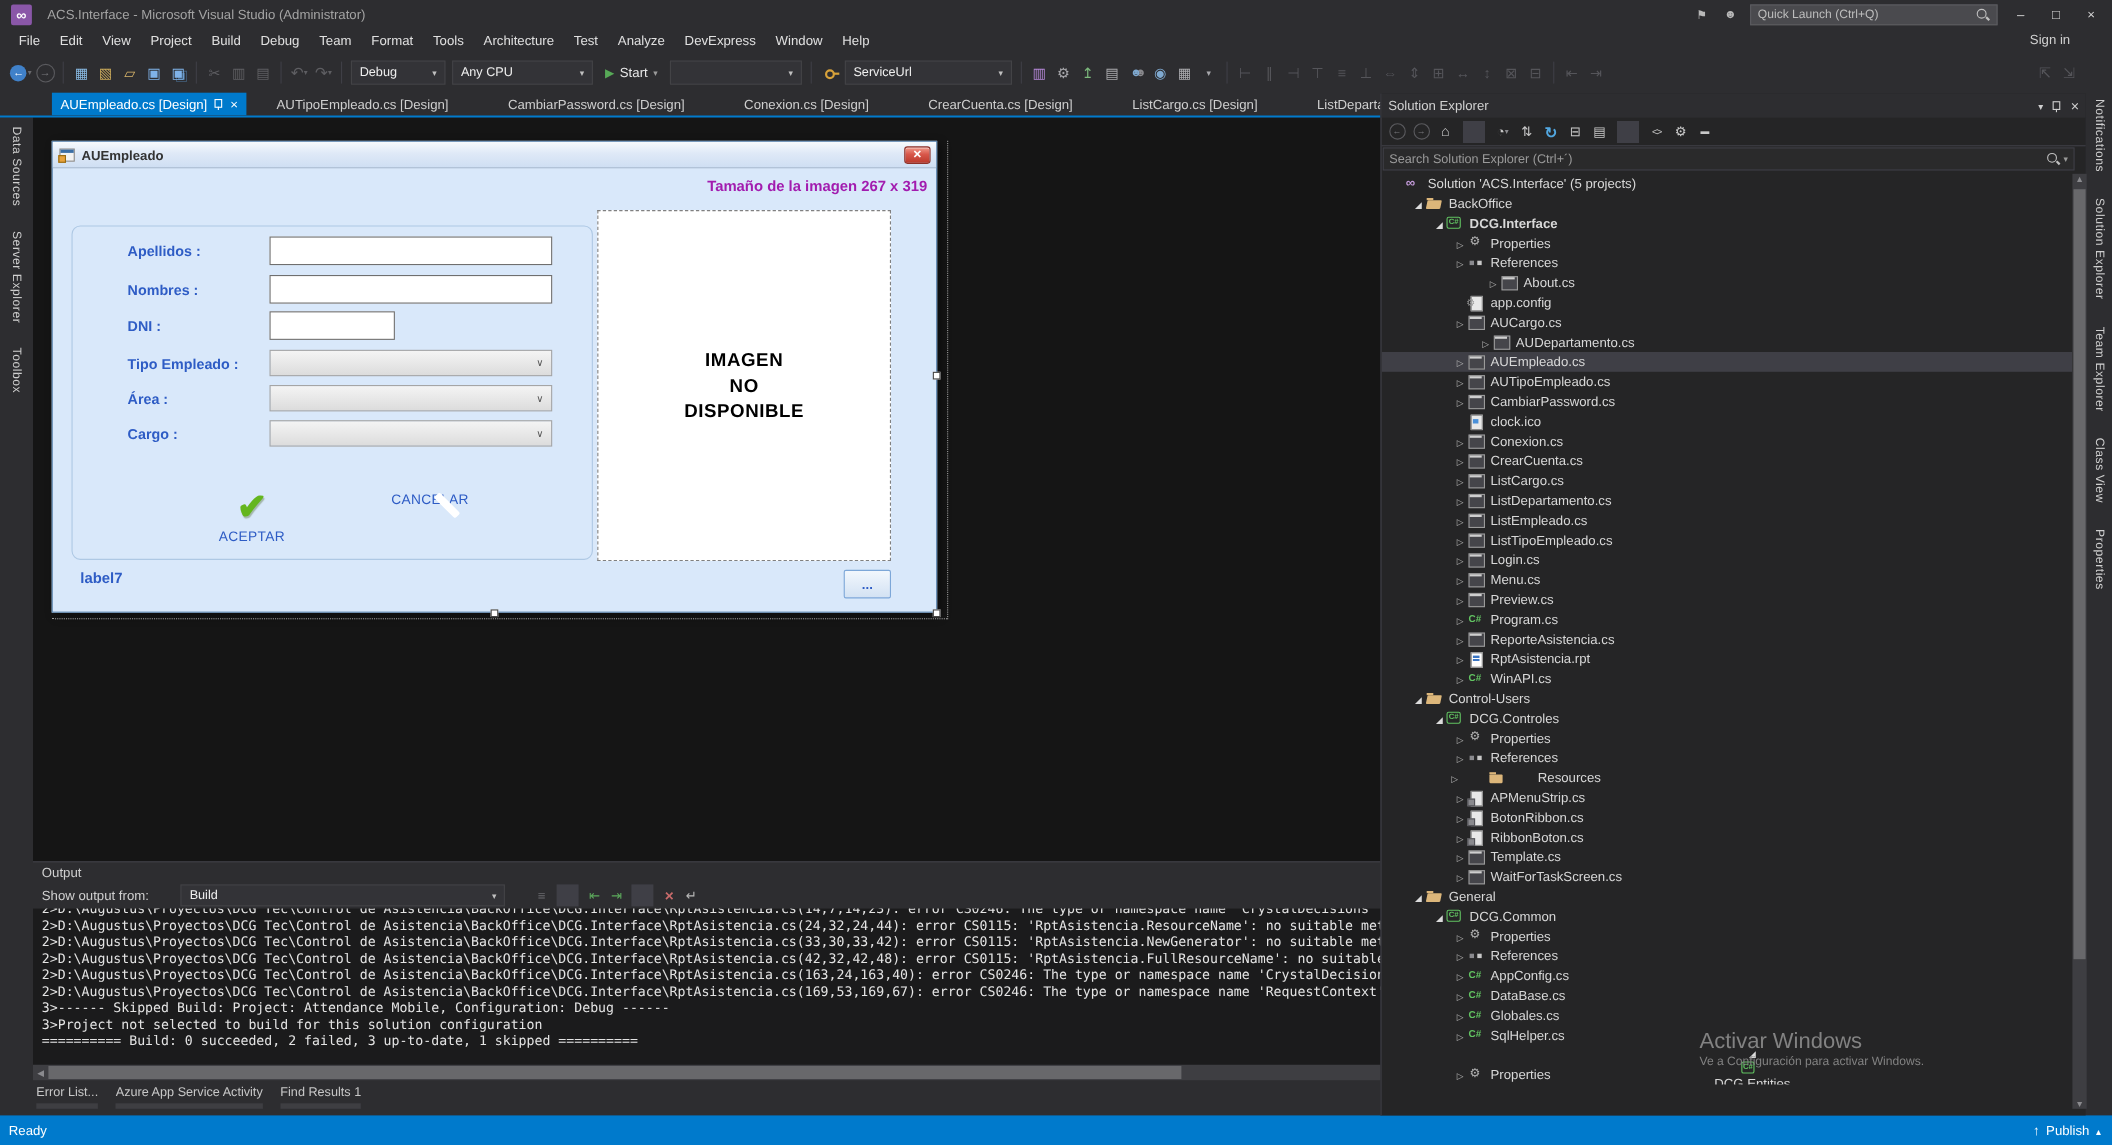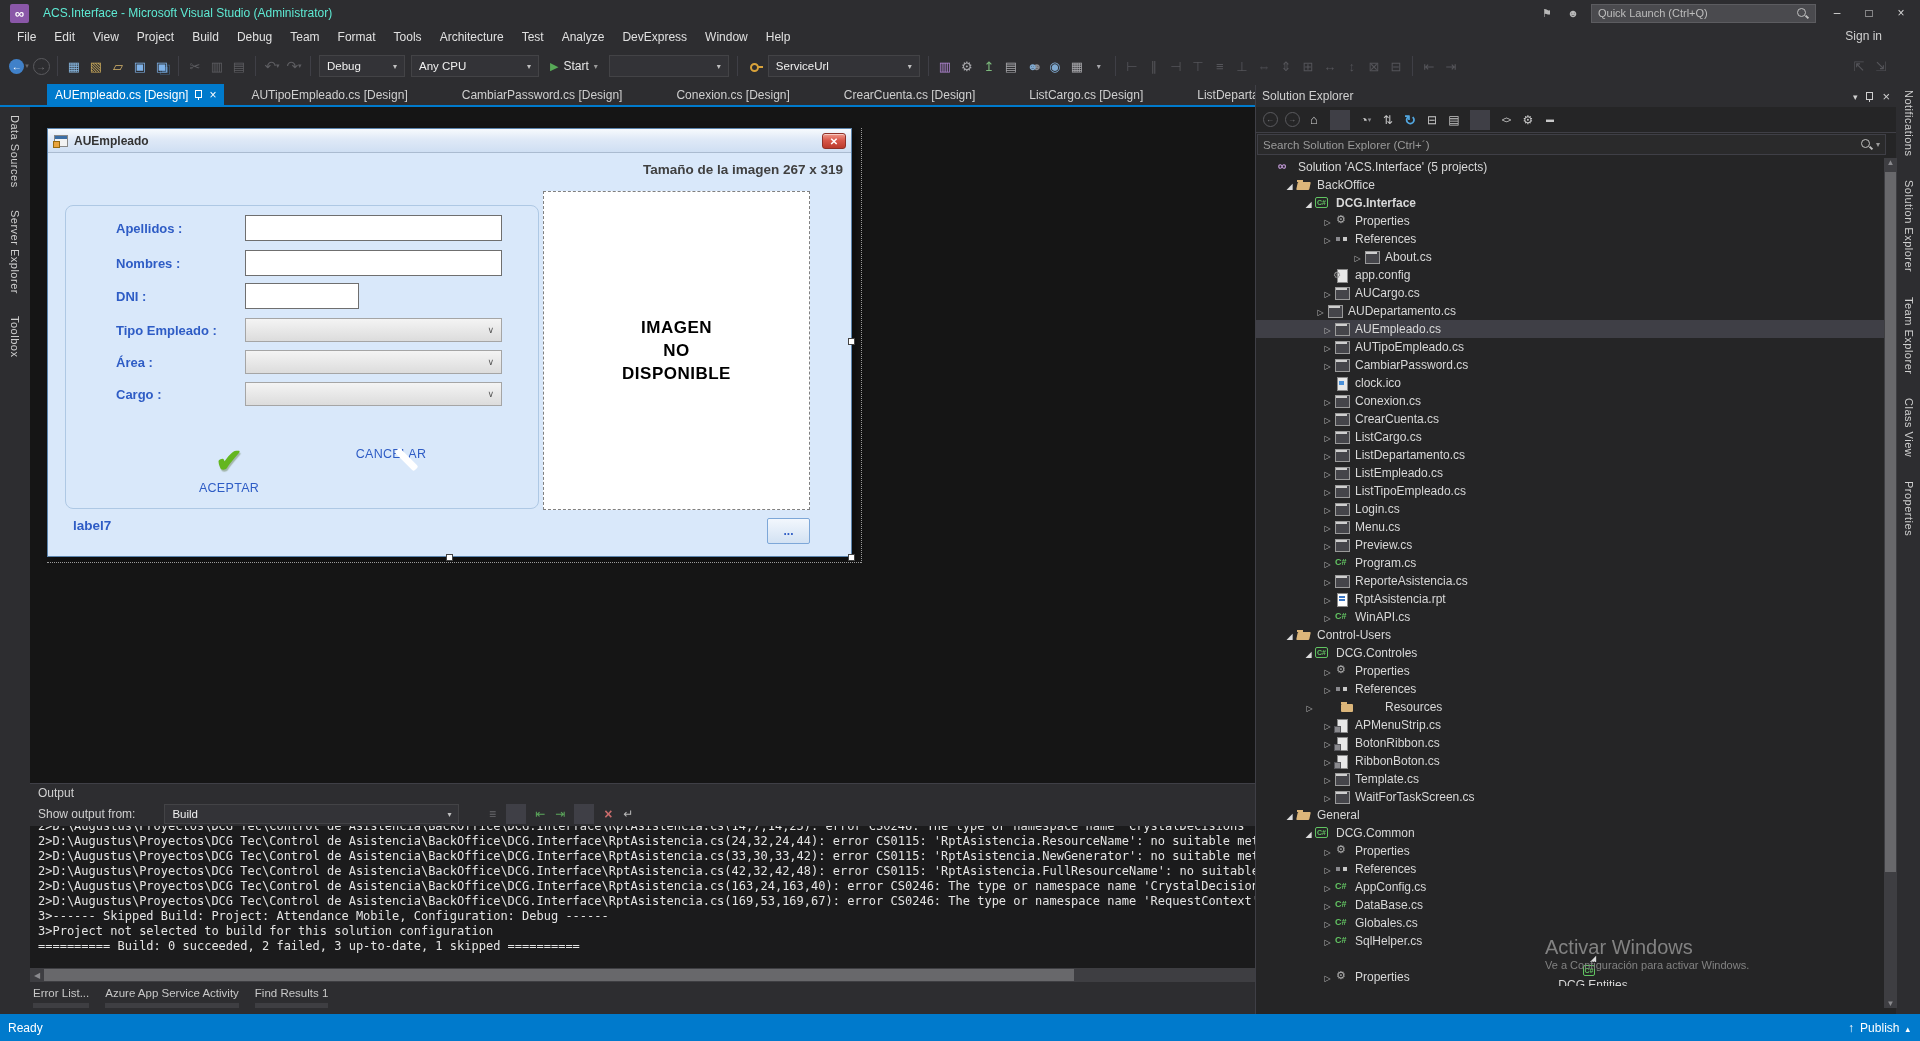--- a/index.html
+++ b/index.html
@@ -3,21 +3,21 @@
 <meta charset="utf-8">
 <style>
   *{box-sizing:border-box;margin:0;padding:0}
   html,body{width:1920px;height:1041px;overflow:hidden}
   body{position:relative;background:#2d2d30;font-family:"Liberation Sans",sans-serif;color:#cccccc;font-size:12px}
 
   
   .titlebar{position:absolute;left:0;top:0;width:1920px;height:26px;display:flex;align-items:center}
   .vs-logo{width:19px;height:19px;margin-left:10px;background:#8a57a8;border-radius:2px;color:#fff;
     display:flex;align-items:center;justify-content:center;font-size:13px;font-weight:bold}
-  .app-title{margin-left:14px;font-size:12px;color:#5eead4}
+  .app-title{margin-left:14px;font-size:12px;color:#a3a3a3}
   .tb-right{position:absolute;right:0;top:0;height:26px;display:flex;align-items:center;gap:10px;padding-right:8px}
   .tb-mini-icon{color:#b8b8b8;font-size:11px;width:16px;text-align:center}
   .quick-launch{width:225px;height:19px;background:#4a4a4e;border:1px solid #5c5c60;display:flex;align-items:center;
     padding:0 6px;color:#bdbdbd;font-size:11px}
   .quick-launch .ql-text{flex:1;white-space:nowrap;overflow:hidden}
   .magnifier-icon{position:relative;width:13px;height:13px;flex:none}
   .magnifier-icon::before{content:"";position:absolute;left:1px;top:1px;width:7px;height:7px;border:1.5px solid #c0c0c0;border-radius:50%}
   .magnifier-icon::after{content:"";position:absolute;left:9px;top:9px;width:4px;height:2px;background:#c0c0c0;transform:rotate(45deg)}
   .win-btn{width:22px;height:20px;display:flex;align-items:center;justify-content:center;color:#d8d8d8;font-size:12px}
 
@@ -101,21 +101,21 @@
     box-shadow:3px 3px 8px rgba(0,0,0,.45)}
   .wform-title{height:24px;background:linear-gradient(#f7fafd,#dfe9f7 45%,#cfdff3);border-bottom:1px solid #aabbd0;
     display:flex;align-items:center;padding:0 6px;position:relative}
   .wform-icon{position:relative;width:14px;height:12px;background:#f2f2f2;border:1px solid #888;margin-right:6px}
   .wform-icon::before{content:"";position:absolute;left:0;top:0;right:0;height:3px;background:#3b6ea5}
   .wform-icon::after{content:"";position:absolute;left:-2px;bottom:-2px;width:5px;height:5px;background:#e8a33d;border:1px solid #96690f}
   .wform-title-text{font-size:12px;color:#333;font-weight:bold}
   .wform-close{position:absolute;right:5px;top:4px;width:24px;height:16px;border-radius:3px;border:1px solid #8e3128;
     background:linear-gradient(#f09a8b,#d8574a 45%,#bb3a2c);color:#fff;font-size:10px;font-weight:bold;
     display:flex;align-items:center;justify-content:center;box-shadow:inset 0 1px 0 rgba(255,255,255,.5)}
-  .size-note{position:absolute;right:8px;top:33px;color:#404040;font-weight:bold;font-size:13.5px}
+  .size-note{position:absolute;right:8px;top:33px;color:#a21caf;font-weight:bold;font-size:13.5px}
   .fieldpanel{position:absolute;left:17px;top:76px;width:474px;height:304px;border:1px solid #aec8e4;border-radius:8px}
   .fields{position:absolute;left:0;top:0;right:0;bottom:0}
   .frow{position:absolute;left:0;right:0;height:26px;display:flex;align-items:center;padding-left:50px}
   .frow:nth-of-type(1){top:9px}.frow:nth-of-type(2){top:44px}.frow:nth-of-type(3){top:77px}
   .frow:nth-of-type(4){top:111px}.frow:nth-of-type(5){top:143px}.frow:nth-of-type(6){top:175px}
   .flabel{width:129px;flex:none;color:#2e5cc5;font-weight:bold;font-size:13px}
   .fctrl{height:26px;display:flex;align-items:center;flex:none}
   .fctrl.textbox{background:#fff;border:1px solid #6f6f6f}
   .fctrl.combo2{height:24px;background:linear-gradient(#f4f4f4,#dcdcdc);border:1px solid #a5a5a5;justify-content:flex-end;padding-right:7px}
   .combo-chevron{display:none}
@@ -579,21 +579,21 @@
       <div class="trow" style="padding-left: 65px;">
         <span class="arrow a-none"></span>
         <span class="ticon ic-config"></span>
         <span class="tlabel">app.config</span>
       </div>
       <div class="trow" style="padding-left: 65px;">
         <span class="arrow a-col"></span>
         <span class="ticon ic-form"></span>
         <span class="tlabel">AUCargo.cs</span>
       </div>
-      <div class="trow" style="padding-left: 58px; text-align: center;">
+      <div class="trow" style="padding-left: 88px; text-align: center;">
         <span class="arrow a-col"></span>
         <span class="ticon ic-form"></span>
         <span class="tlabel">AUDepartamento.cs</span>
       </div>
       <div class="trow selected" style="padding-left: 65px;">
         <span class="arrow a-col"></span>
         <span class="ticon ic-form"></span>
         <span class="tlabel">AUEmpleado.cs</span>
       </div>
       <div class="trow" style="padding-left: 65px;">
@@ -689,21 +689,21 @@
       <div class="trow" style="padding-left: 65px;">
         <span class="arrow a-col"></span>
         <span class="ticon ic-wrench"></span>
         <span class="tlabel">Properties</span>
       </div>
       <div class="trow" style="padding-left: 65px;">
         <span class="arrow a-col"></span>
         <span class="ticon ic-refs"></span>
         <span class="tlabel">References</span>
       </div>
-      <div class="trow" style="padding-left: 47px; gap: 24px;">
+      <div class="trow" style="padding-left: 60px; gap: 24px;">
         <span class="arrow a-col"></span>
         <span class="ticon ic-folder"></span>
         <span class="tlabel">Resources</span>
       </div>
       <div class="trow" style="padding-left: 65px;">
         <span class="arrow a-col"></span>
         <span class="ticon ic-comp"></span>
         <span class="tlabel">APMenuStrip.cs</span>
       </div>
       <div class="trow" style="padding-left: 65px;">

